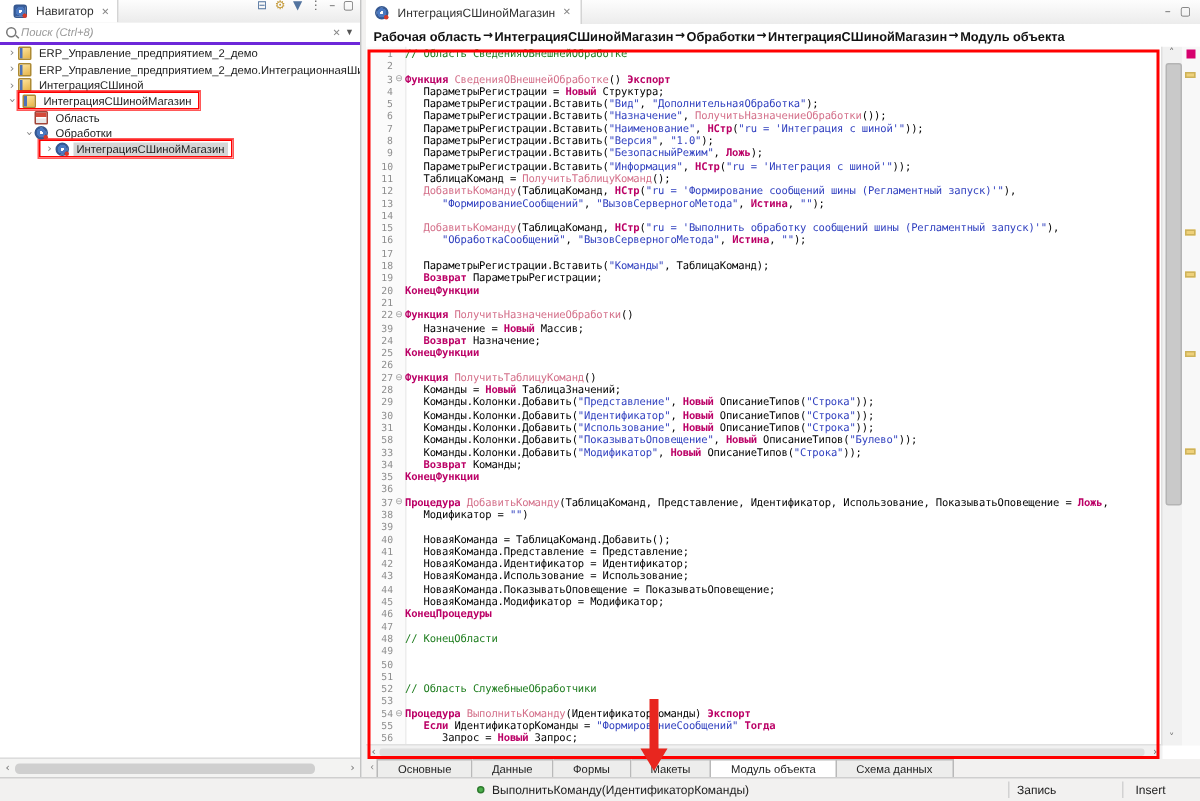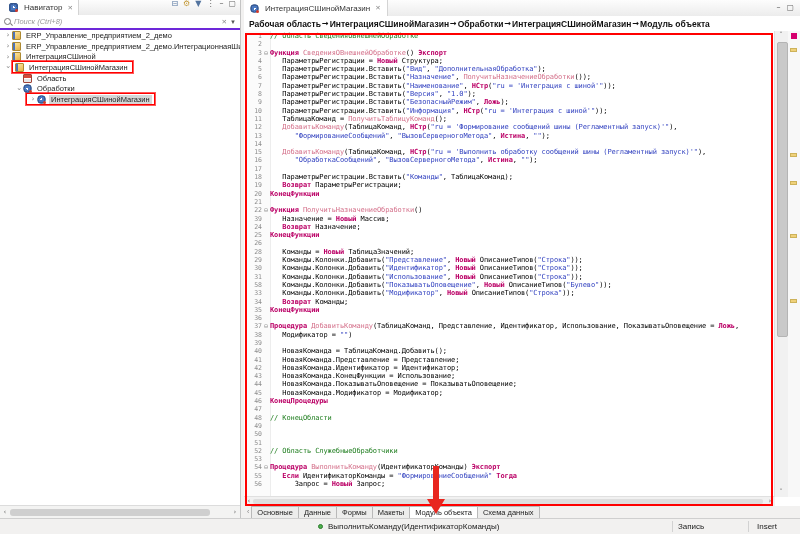--- a/index.html
+++ b/index.html
@@ -59,21 +59,21 @@
   .tk-fn{color:var(--fn);}
   .vscroll{position:absolute;right:12px;top:0;bottom:9px;width:13px;background:#f1f1f1;border-left:1px solid #e0e0e0;}
   .vthumb{position:absolute;left:2px;top:11px;width:9px;height:293px;background:#c9c9c9;border:1px solid #b4b4b4;border-radius:2px;}
   .ruler{position:absolute;right:0;top:0;bottom:9px;width:12px;background:#f8f8f8;}
   .ruler-head{position:absolute;top:2px;left:3px;width:6px;height:6px;background:#d6006e;}
   .rmark{position:absolute;left:2px;width:7px;height:4px;background:#efd17a;border:1px solid #cdb25a;box-sizing:border-box;}
   .ehscroll{position:absolute;left:0;right:25px;bottom:0;height:9px;background:#f1f1f1;border-top:1px solid #e0e0e0;}
   .ehthumb{position:absolute;left:9px;top:2px;right:12px;height:5px;background:#dedede;border-radius:2px;}
   .btabs{position:absolute;left:0;right:0;bottom:0;height:13px;display:flex;align-items:flex-start;background:#f2f1f0;padding-left:1px;}
   .btab-scroll{font-size:7px;color:#888;padding:2px 2px 0 2px;}
-  .btab{height:11px;line-height:11px;padding:0 5px;font-size:7.5px;color:#222;background:#ededec;border:1px solid #b9b9b9;border-left:none;white-space:nowrap;}
+  .btab{height:11px;line-height:11px;padding:0 13px;font-size:7.5px;color:#222;background:#ededec;border:1px solid #b9b9b9;border-left:none;white-space:nowrap;}
   .btab:first-of-type{border-left:1px solid #b9b9b9;}
   .btab.sel{background:#fff;height:12px;line-height:12px;}
   .redbox{position:absolute;border:2px solid #f00;pointer-events:none;z-index:40;}
   
   .status{position:absolute;left:0;right:0;bottom:0;height:15px;background:#f2f1f0;border-top:1px solid #cfcfcf;font-size:8px;color:#222;}
   .sdot{position:absolute;left:318px;top:5px;width:5px;height:5px;border-radius:50%;background:#4db04d;border:1px solid #2d7a2d;box-sizing:border-box;}
   .smethod{position:absolute;left:328px;top:3px;}
   .sdiv{position:absolute;top:2px;bottom:2px;width:1px;background:#d2d2d2;}
   .srecord{position:absolute;left:678px;top:3px;}
   .sinsert{position:absolute;left:757px;top:3px;text-align:right;}
@@ -343,20 +343,26 @@
             <span class="fold"></span>
             <span class="ct"><span class="tk-kw">КонецФункции</span></span>
           </div>
           <div class="cl">
             <span class="w"></span>
             <span class="num">26</span>
             <span class="fold"></span>
             <span class="ct"></span>
           </div>
           <div class="cl">
+            <span class="w on"></span>
+            <span class="num">27</span>
+            <span class="fold">⊖</span>
+            <span class="ct"><span class="tk-kw">Функция</span> <span class="tk-fn">ПолучитьТаблицуКоманд</span>()</span>
+          </div>
+          <div class="cl">
             <span class="w"></span>
             <span class="num">28</span>
             <span class="fold"></span>
             <span class="ct">	Команды = <span class="tk-kw">Новый</span> ТаблицаЗначений;</span>
           </div>
           <div class="cl">
             <span class="w"></span>
             <span class="num">29</span>
             <span class="fold"></span>
             <span class="ct">	Команды.Колонки.Добавить(<span class="tk-str">"Представление"</span>, <span class="tk-kw">Новый</span> ОписаниеТипов(<span class="tk-str">"Строка"</span>));</span>
@@ -436,21 +442,21 @@
           <div class="cl">
             <span class="w"></span>
             <span class="num">42</span>
             <span class="fold"></span>
             <span class="ct">	НоваяКоманда.Идентификатор = Идентификатор;</span>
           </div>
           <div class="cl">
             <span class="w"></span>
             <span class="num">43</span>
             <span class="fold"></span>
-            <span class="ct">	НоваяКоманда.КонецФункции = Использование;</span>
+            <span class="ct">	НоваяКоманда.Использование = Использование;</span>
           </div>
           <div class="cl">
             <span class="w"></span>
             <span class="num">44</span>
             <span class="fold"></span>
             <span class="ct">	НоваяКоманда.ПоказыватьОповещение = ПоказыватьОповещение;</span>
           </div>
           <div class="cl">
             <span class="w"></span>
             <span class="num">45</span>

